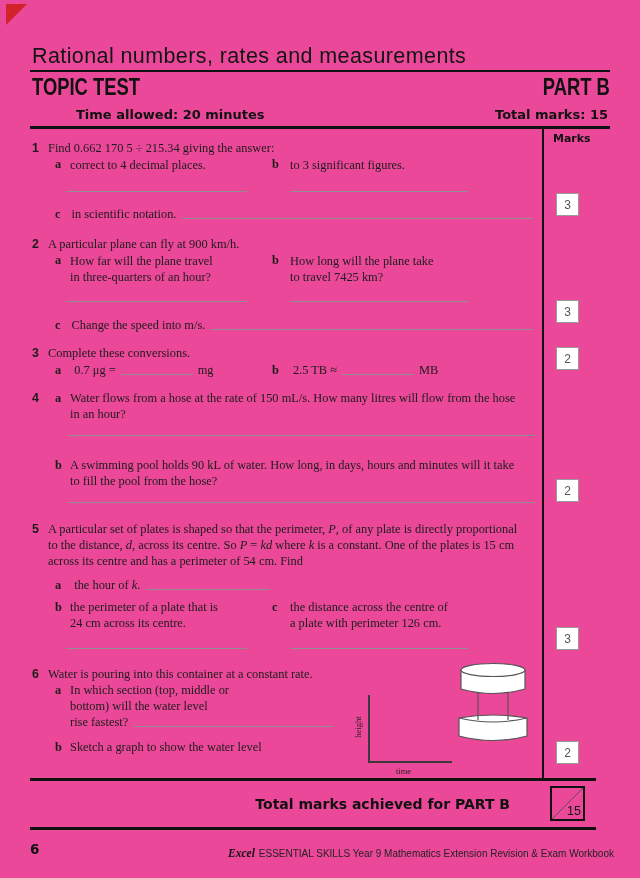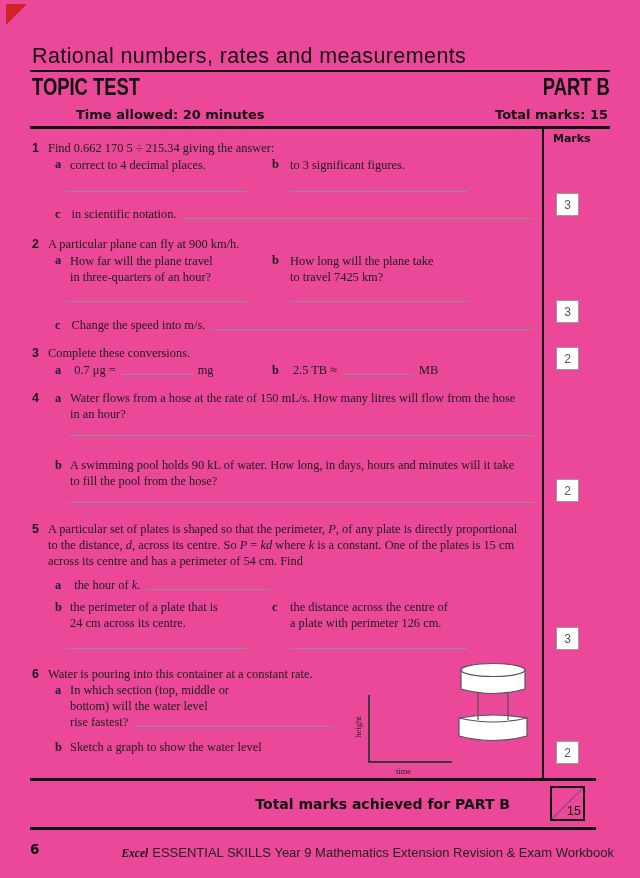--- a/index.html
+++ b/index.html
@@ -34,21 +34,21 @@
         font-family:"Liberation Sans",sans-serif;font-size:12px;color:#555;}
   
   .axis{position:absolute;background:#3a3a3a;}
   .axlbl{font-size:8.5px;color:#222;text-align:right;}
   
   .scorebox{position:absolute;left:550px;top:786px;width:31px;height:31px;border:2px solid #111;}
   .scorebox span{position:absolute;right:2px;bottom:1px;
         font-family:"Liberation Sans",sans-serif;font-size:12.5px;color:#111;}
   .totlbl{font-family:"DejaVu Sans",sans-serif;font-weight:bold;font-size:14px;color:#111;}
   .pagenum{font-family:"DejaVu Sans",sans-serif;font-weight:bold;font-size:13.5px;color:#111;}
-  .foot{font-family:"Liberation Sans",sans-serif;font-size:13px;color:#222;}
+  .foot{font-family:"Liberation Sans",sans-serif;font-size:10px;color:#222;}
   .brand{font-family:"Liberation Serif",serif;font-weight:bold;font-style:italic;font-size:11.5px;
          margin-right:4px;color:#111;}
 </style>
 </head>
 <body>
 
 <div id="page">
 
   <div class="corner"></div>
 

